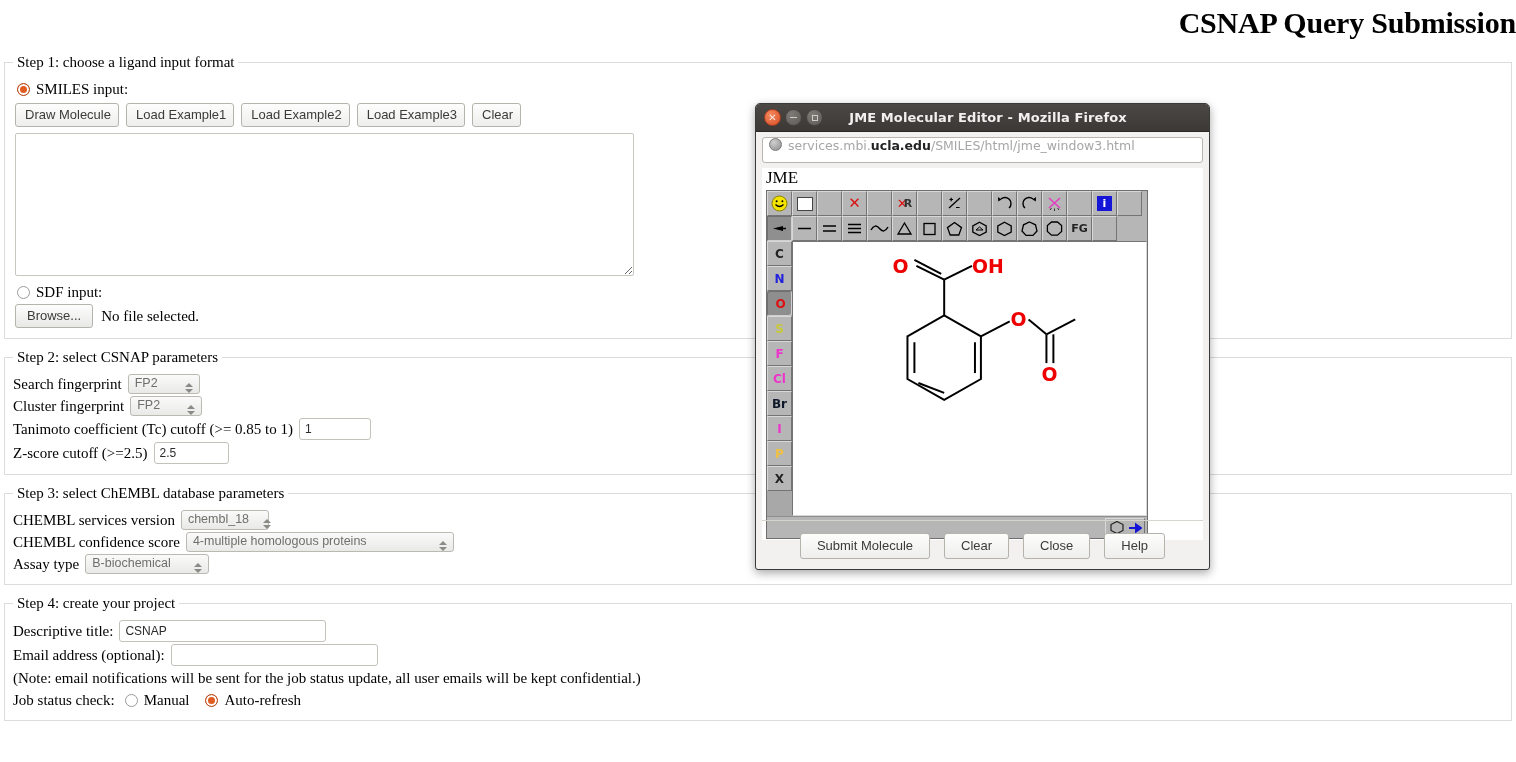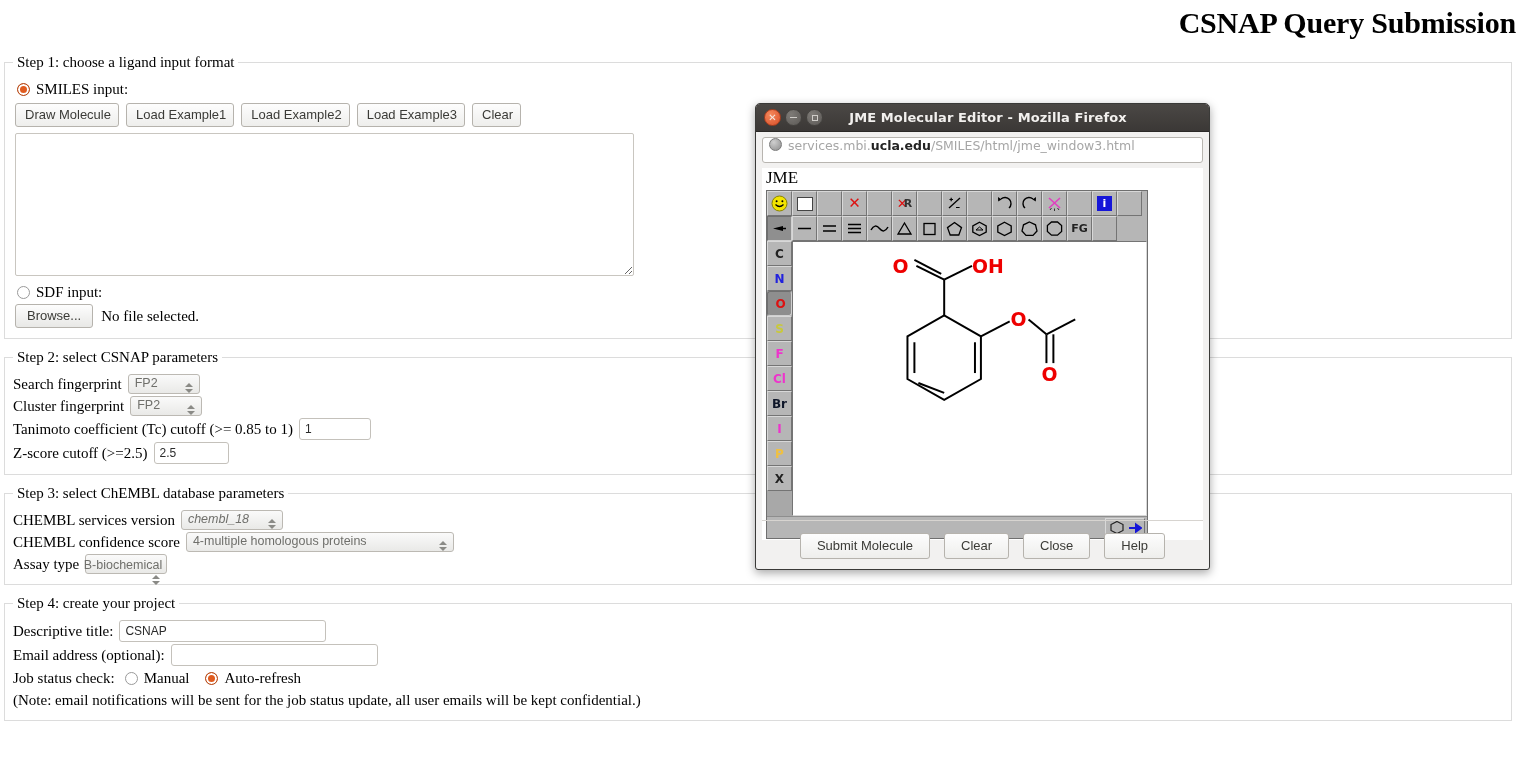--- a/index.html
+++ b/index.html
@@ -420,21 +420,21 @@
     <span class="lbl">Z-score cutoff (&gt;=2.5)</span>
     <input class="txt" style="width: 75px;" value="2.5">
   </div>
 </fieldset>
 
 <fieldset>
   <legend>Step 3: select ChEMBL database parameters</legend>
 
   <div class="row">
     <span class="lbl">CHEMBL services version</span>
-    <span class="sel" style="width:102px;font-style:italic;">
+    <span class="sel" style="width:88px;">
       <span class="seltext">chembl_18</span>
       <span class="arrows">
           <i class="up"></i>
           <i class="dn"></i>
         </span>
     </span>
   </div>
 
   <div class="row">
     <span class="lbl">CHEMBL confidence score</span>
@@ -442,21 +442,21 @@
       <span class="seltext">4-multiple homologous proteins</span>
       <span class="arrows">
           <i class="up"></i>
           <i class="dn"></i>
         </span>
     </span>
   </div>
 
   <div class="row">
     <span class="lbl">Assay type</span>
-    <span class="sel" style="width:82px;flex-direction:column;">
+    <span class="sel" style="width:124px;">
       <span class="seltext">B-biochemical</span>
       <span class="arrows">
           <i class="up"></i>
           <i class="dn"></i>
         </span>
     </span>
   </div>
 </fieldset>
 
 <fieldset>
@@ -466,29 +466,29 @@
     <span class="lbl">Descriptive title:</span>
     <input class="txt" style="width: 207px;" value="CSNAP">
   </div>
 
   <div class="row">
     <span class="lbl">Email address (optional):</span>
     <input class="txt" style="width: 207px;" value="">
   </div>
 
   <div class="row">
+    <span>(Note: email notifications will be sent for the job status update, all user emails will be kept confidential.)</span>
+  </div>
+
+  <div class="row">
     <span class="lbl">Job status check:</span>
     <span class="radio"></span>
     <span class="lbl">Manual</span>
     <span class="radio checked" style="margin-left:10px;"></span>
     <span class="lbl">Auto-refresh</span>
-  </div>
-
-  <div class="row">
-    <span>(Note: email notifications will be sent for the job status update, all user emails will be kept confidential.)</span>
   </div>
 </fieldset>
 
 <div class="jme-window">
 
   <div class="jme-titlebar">
     <div class="wbtn close">✕</div>
     <div class="wbtn min">
         <span class="ln"></span>
       </div>

